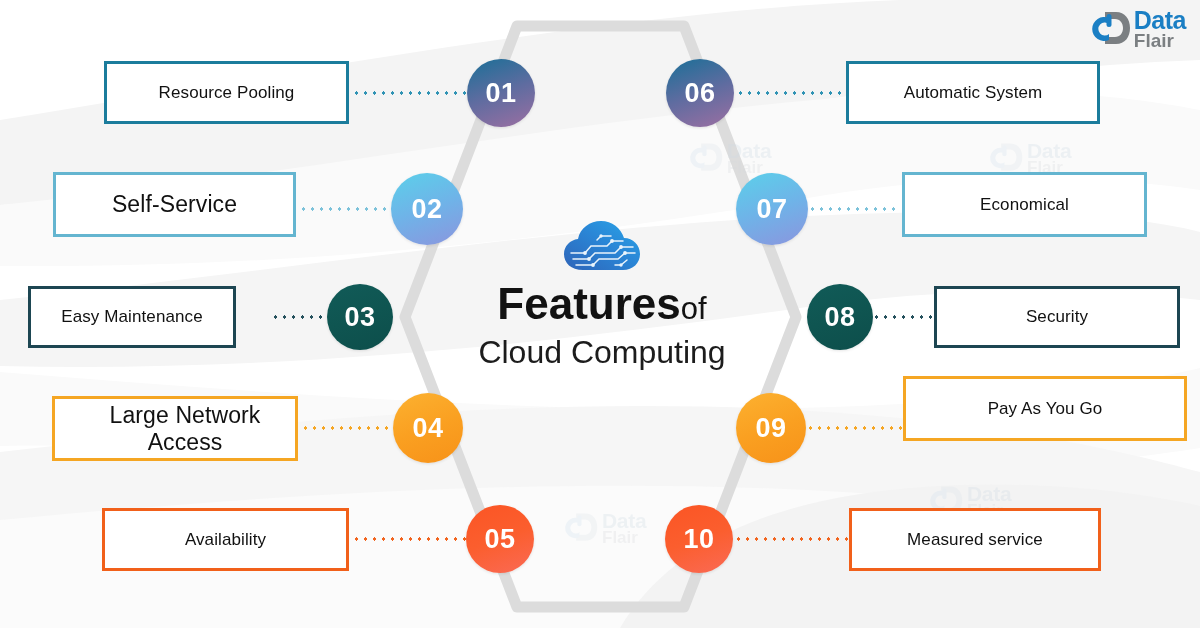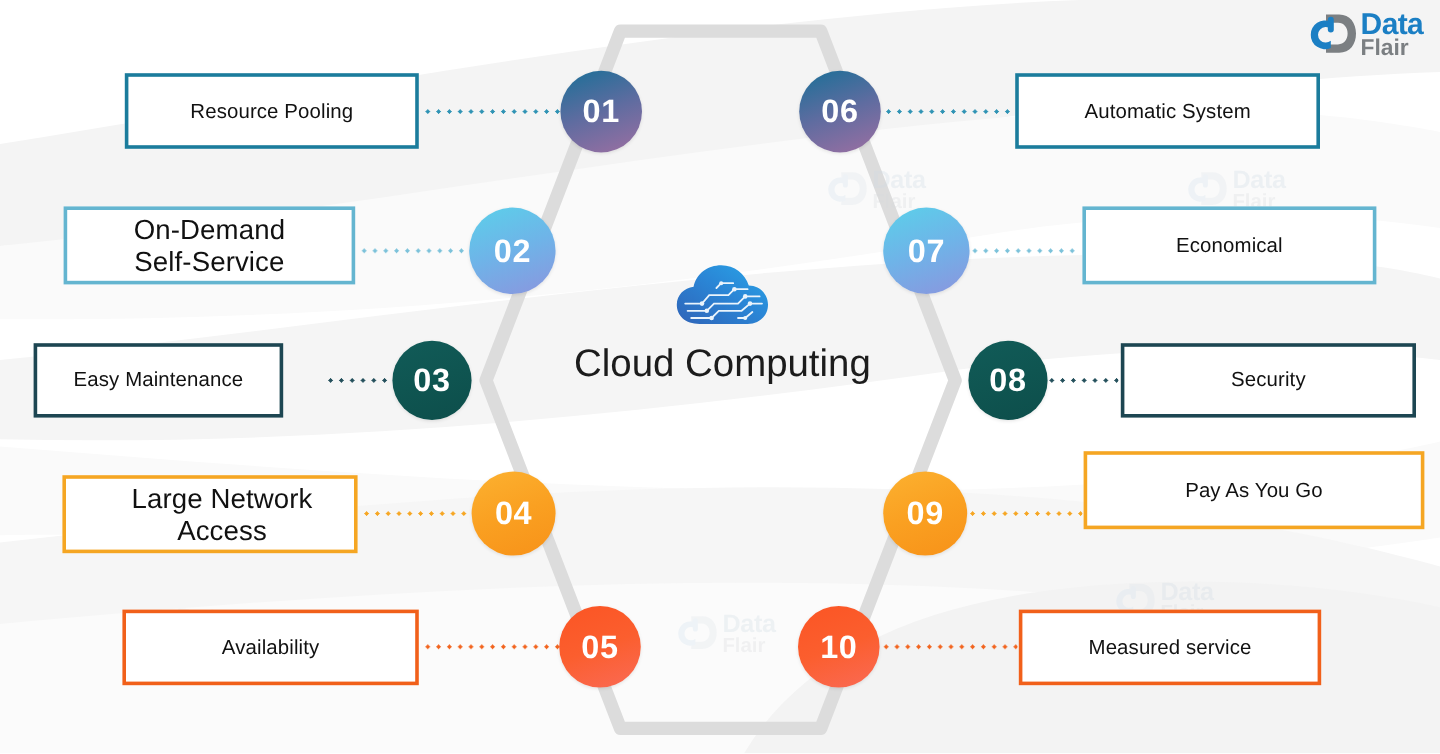--- a/index.html
+++ b/index.html
@@ -215,21 +215,20 @@
       <div class="connector" style="left: 352px; top: 91px; width: 116px; background-image: radial-gradient(circle, rgb(47, 147, 180) 0px, rgb(47, 147, 180) 1.7px, rgba(0, 0, 0, 0) 1.8px);"></div>
       <div class="label-box" style="left: 104px; top: 61px; width: 245px; height: 63px; border-color: rgb(27, 124, 156);">
         <span>Resource Pooling</span>
       </div>
       <div class="num-circle" style="left: 467px; top: 59px; width: 68px; height: 68px; background: linear-gradient(160deg, rgb(26, 111, 151) 0%, rgb(95, 108, 160) 50%, rgb(156, 111, 162) 100%);">
         <span>01</span>
       </div>
       <div class="connector" style="left: 299px; top: 207px; width: 94px; background-image: radial-gradient(circle, rgb(124, 194, 218) 0px, rgb(124, 194, 218) 1.7px, rgba(0, 0, 0, 0) 1.8px);"></div>
       <div class="label-box two-line" style="left: 53px; top: 172px; width: 243px; height: 65px; border-color: rgb(100, 181, 208);">
         <span>
-          <div>On-Demand</div>
           <div>Self-Service</div>
         </span>
       </div>
       <div class="num-circle" style="left: 391px; top: 173px; width: 72px; height: 72px; background: linear-gradient(160deg, rgb(91, 208, 234) 0%, rgb(111, 179, 232) 50%, rgb(139, 149, 222) 100%);">
         <span>02</span>
       </div>
       <div class="connector" style="left: 271px; top: 315px; width: 58px; background-image: radial-gradient(circle, rgb(36, 80, 92) 0px, rgb(36, 80, 92) 1.7px, rgba(0, 0, 0, 0) 1.8px);"></div>
       <div class="label-box" style="left: 28px; top: 286px; width: 208px; height: 62px; border-color: rgb(29, 70, 82);">
         <span>Easy Maintenance</span>
       </div>
@@ -311,20 +310,23 @@
         <circle cx="22" cy="33" r="1.9"></circle>
           <circle cx="26" cy="39" r="1.9"></circle>
         <circle cx="30" cy="45" r="1.9"></circle>
           <circle cx="49" cy="21" r="1.9"></circle>
         <circle cx="58" cy="27" r="1.9"></circle>
           <circle cx="62" cy="33" r="1.9"></circle>
         <circle cx="38" cy="16" r="1.7"></circle>
           <circle cx="58" cy="45" r="1.7"></circle>
       </g>
     </svg>
+    <div id="title-line1">
+      <span class="bold">Features</span><span class="light">of</span>
+    </div>
     <div id="title-line2">Cloud Computing</div>
   </div>
 
   <div id="logo">
     <svg width="40" height="42" viewBox="0 0 40 42">
       <path d="M13,4 L24,4 C33,4 38,11 38,20 C38,29 33,36 24,36 L13,36 L13,29 L23,29 C28,29 31,25 31,20 C31,15 28,11 23,11 L13,11 Z" fill="#7b7f82"></path>
       <path d="M17,10 A12,12 0 1 0 17,32 L17,26 A6.5,6.5 0 1 1 17,16 Z" fill="#1b7fc4"></path>
       <rect x="14.5" y="6" width="5" height="13" rx="2.5" fill="#1b7fc4"></rect>
     </svg>
     <div id="logo-text">

